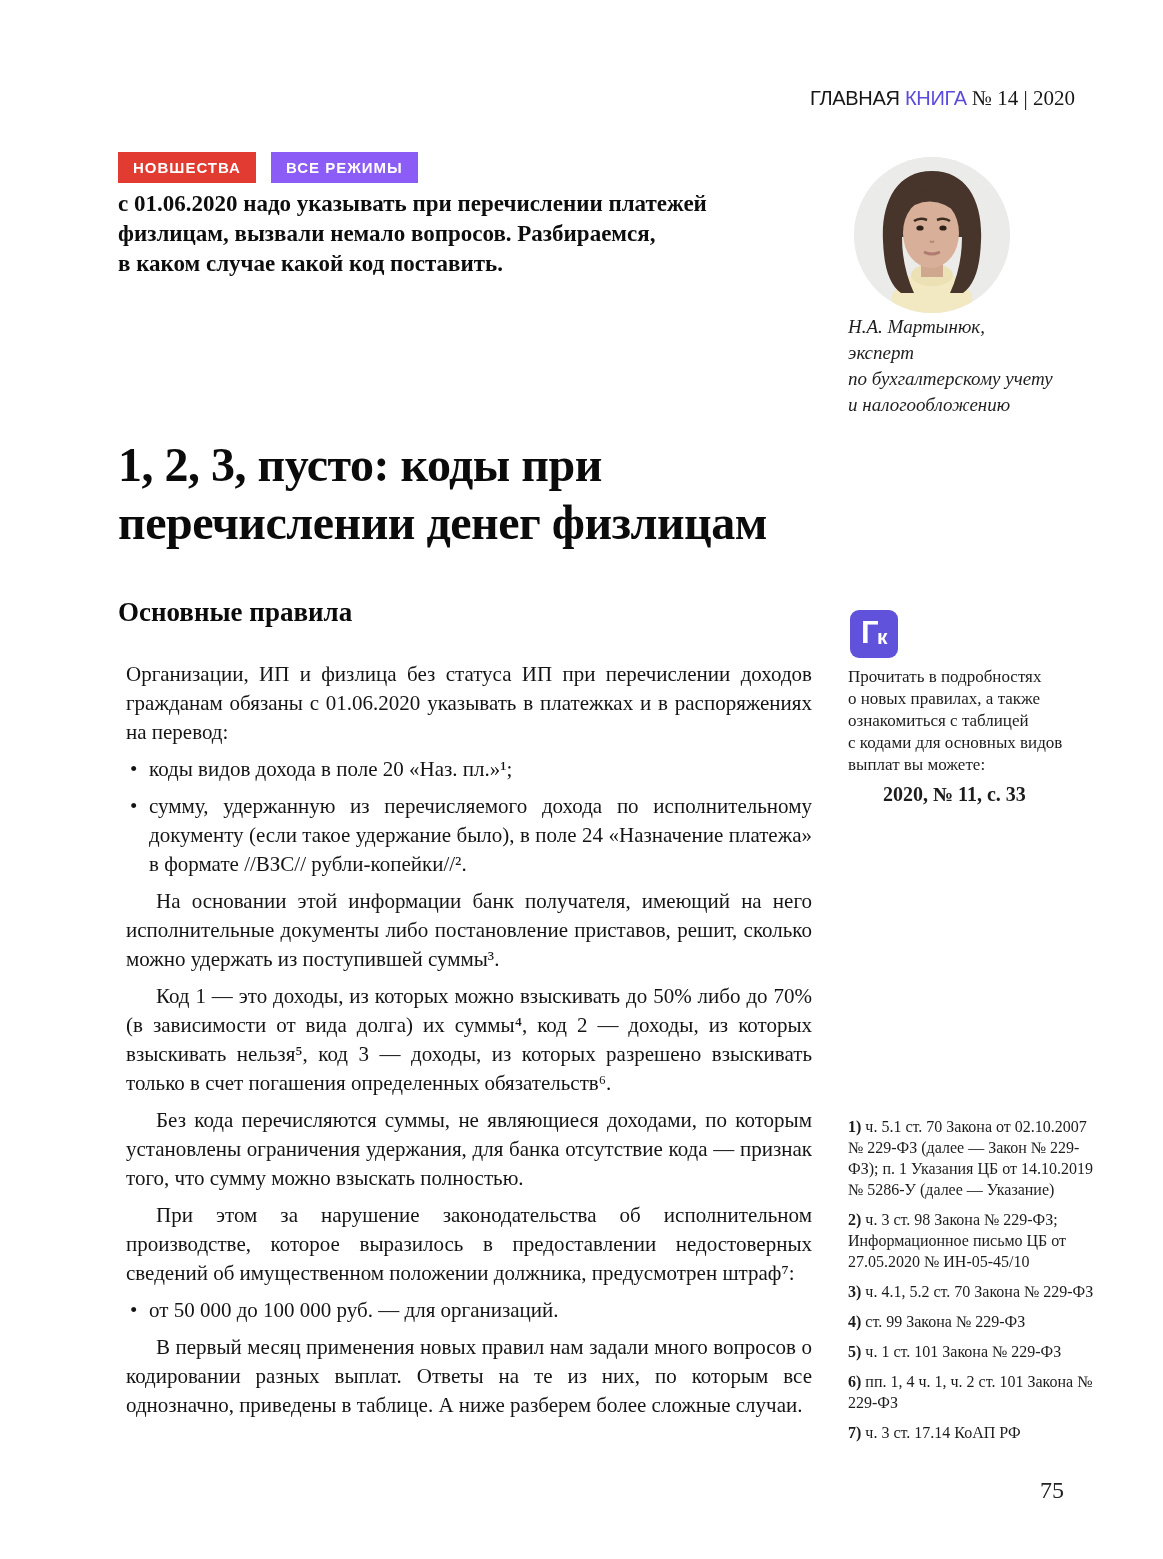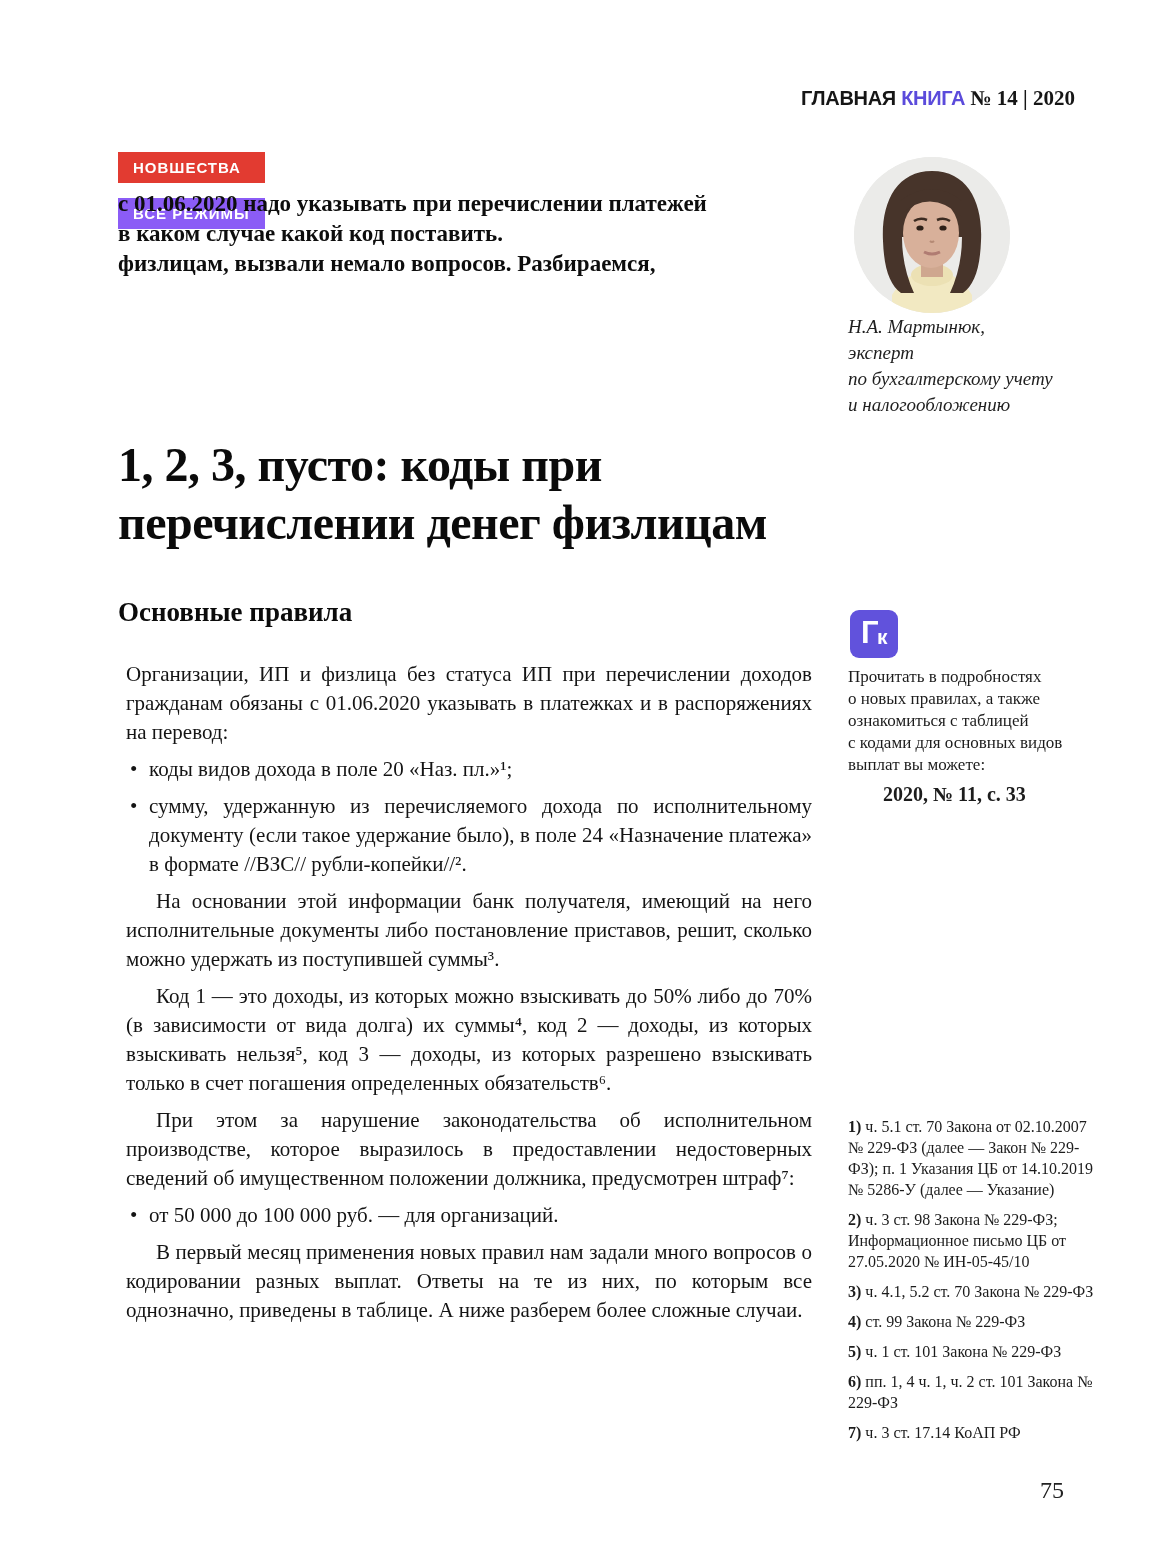--- a/index.html
+++ b/index.html
@@ -2,26 +2,26 @@
 <html lang="ru"><head>
 <meta charset="utf-8">
 <style>
   html,body{margin:0;padding:0;background:#fff;}
   .page{position:relative;width:1163px;height:1559px;background:#ffffff;overflow:hidden;
         font-family:"Liberation Serif","DejaVu Serif",serif;color:#161616;}
 
   
   .masthead{position:absolute;top:86px;right:88px;white-space:nowrap;
             font-family:"Liberation Sans","DejaVu Sans",sans-serif;
-            font-weight:bold;font-size:20px;letter-spacing:-0.3px;}
+            font-weight:normal;font-size:20px;letter-spacing:-0.3px;}
   .masthead .issue{font-family:"Liberation Serif","DejaVu Serif",serif;font-size:21px;letter-spacing:0;}
 
   
   .badges{position:absolute;top:152px;left:118px;display:flex;gap:15px;
-          font-family:"Liberation Sans","DejaVu Sans",sans-serif;flex-direction:column;}
+          font-family:"Liberation Sans","DejaVu Sans",sans-serif;}
   .badge{color:#fff;font-weight:bold;font-size:15px;letter-spacing:1px;
          padding:7px 15px 6px 15px;line-height:18px;}
 
   
   .intro{position:absolute;top:189px;left:118px;font-weight:bold;font-size:23px;
          line-height:30px;color:#0d0d0d;}
 
   
   .photo{position:absolute;top:157px;left:854px;width:156px;height:156px;border-radius:50%;
          overflow:hidden;background:#ebebe9;}
@@ -66,22 +66,22 @@
     <span class="issue">№ 14 | 2020</span>
   </div>
 
   <div class="badges">
       <span class="badge" style="background: rgb(226, 59, 49);">НОВШЕСТВА</span>
       <span class="badge" style="background: #8b5cf6;">ВСЕ РЕЖИМЫ</span>
     </div>
 
   <div class="intro">
       <div>с 01.06.2020 надо указывать при перечислении платежей</div>
+      <div>физлицам, вызвали немало вопросов. Разбираемся,</div>
       <div>в каком случае какой код поставить.</div>
-      <div>физлицам, вызвали немало вопросов. Разбираемся,</div>
     </div>
 
   <div class="photo">
     <svg width="156" height="156" viewBox="0 0 156 156">
       <circle cx="78" cy="78" r="78" fill="#ebebe9"></circle>
       <path d="M38,156 L38,138 Q52,114 78,114 Q104,114 118,138 L118,156 Z" fill="#f2e9c2"></path>
       <ellipse cx="78" cy="118" rx="21" ry="11" fill="#ece1b4"></ellipse>
       <rect x="67" y="96" width="22" height="24" fill="#cfa78f"></rect>
       <path d="M78,14 C42,14 27,46 29,84 C30,112 36,128 47,136 L60,136 Q48,110 48,80 L108,80 Q108,110 96,136 L109,136 C120,128 126,112 127,84 C129,46 114,14 78,14 Z" fill="#47342a"></path>
       <ellipse cx="77" cy="76" rx="28" ry="35" fill="#d8b09a"></ellipse>
@@ -110,20 +110,21 @@
     </div>
 
   <div class="heading">Основные правила</div>
 
   <div class="article">
       <p class="para">Организации, ИП и физлица без статуса ИП при перечислении доходов гражданам обязаны с 01.06.2020 указывать в платежках и в распоряжениях на перевод:</p>
       <p class="bullet">коды видов дохода в поле 20 «Наз. пл.»¹;</p>
       <p class="bullet">сумму, удержанную из перечисляемого дохода по исполнительному документу (если такое удержание было), в поле 24 «Назначение платежа» в формате //ВЗС// рубли-копейки//².</p>
       <p class="para-indent">На основании этой информации банк получателя, имеющий на него исполнительные документы либо постановление приставов, решит, сколько можно удержать из поступившей суммы³.</p>
       <p class="para-indent">Код 1 — это доходы, из которых можно взыскивать до 50% либо до 70% (в зависимости от вида долга) их суммы⁴, код 2 — доходы, из которых взыскивать нельзя⁵, код 3 — доходы, из которых разрешено взыскивать только в счет погашения определенных обязательств⁶.</p>
+      <p class="para-indent">Без кода перечисляются суммы, не являющиеся доходами, по которым установлены ограничения удержания, для банка отсутствие кода — признак того, что сумму можно взыскать полностью.</p>
       <p class="para-indent">При этом за нарушение законодательства об исполнительном производстве, которое выразилось в предоставлении недостоверных сведений об имущественном положении должника, предусмотрен штраф⁷:</p>
       <p class="bullet">от 50 000 до 100 000 руб. — для организаций.</p>
       <p class="para-indent">В первый месяц применения новых правил нам задали много вопросов о кодировании разных выплат. Ответы на те из них, по которым все однозначно, приведены в таблице. А ниже разберем более сложные случаи.</p>
     </div>
 
   <div class="sb-icon" style="background: rgb(97, 82, 220);">
     <span class="gk-g">Г</span>
     <span class="gk-k">к</span>
   </div>
 

